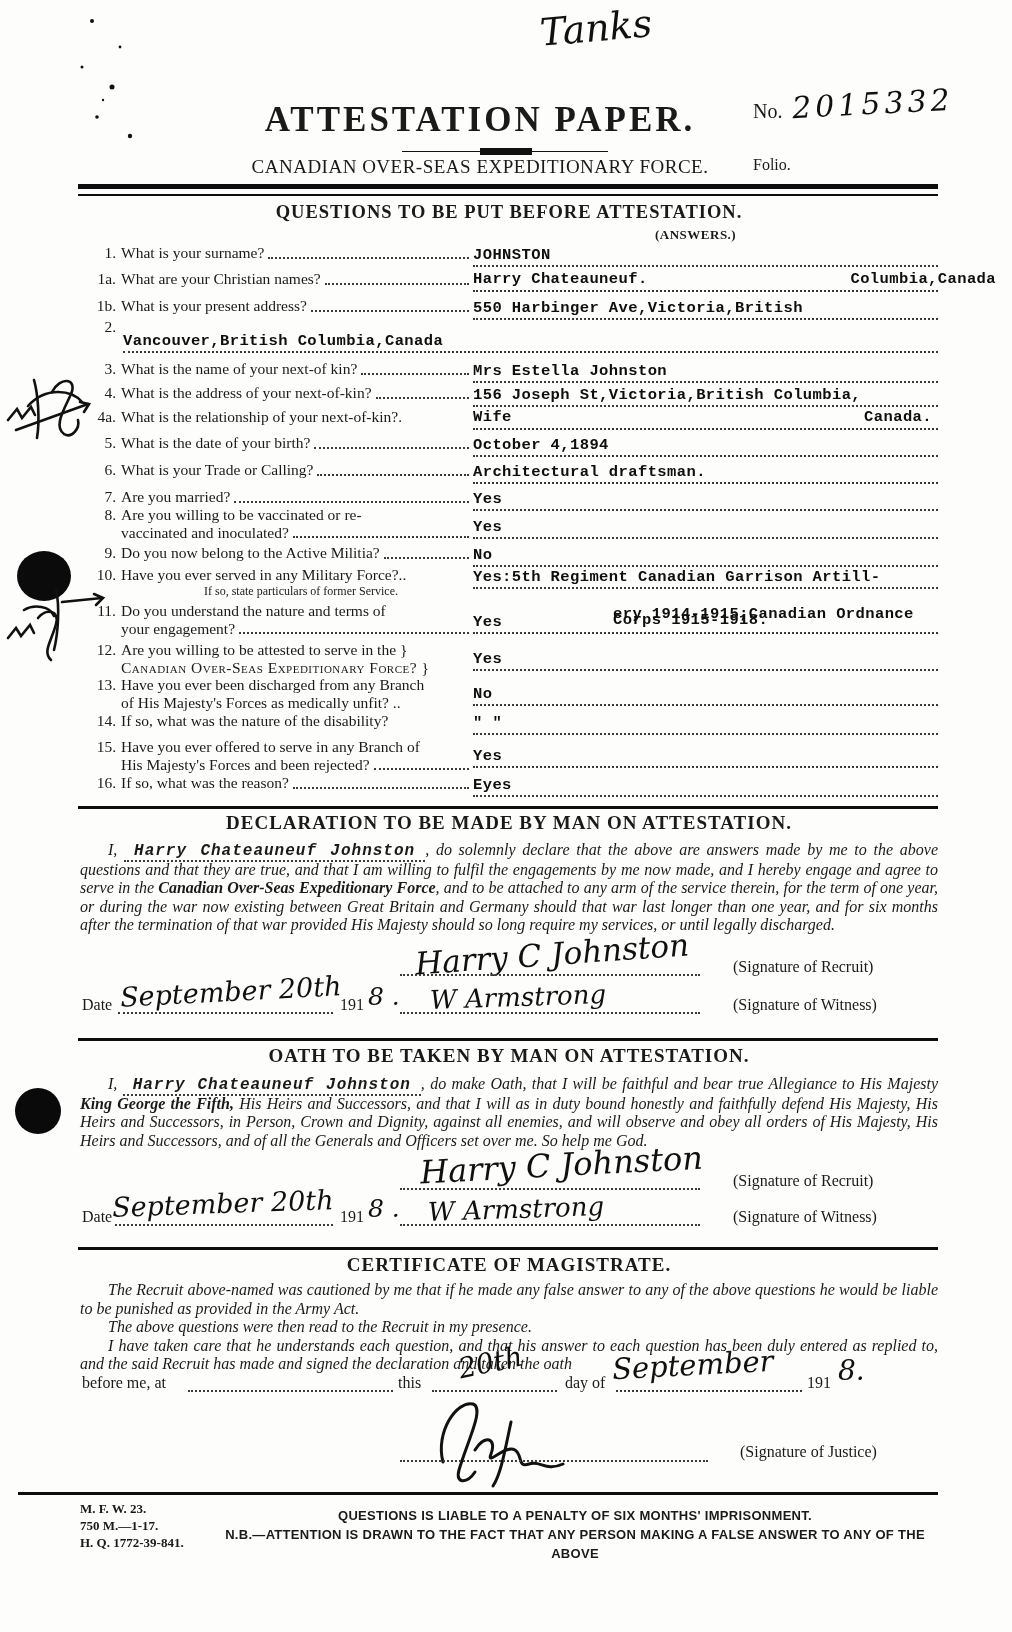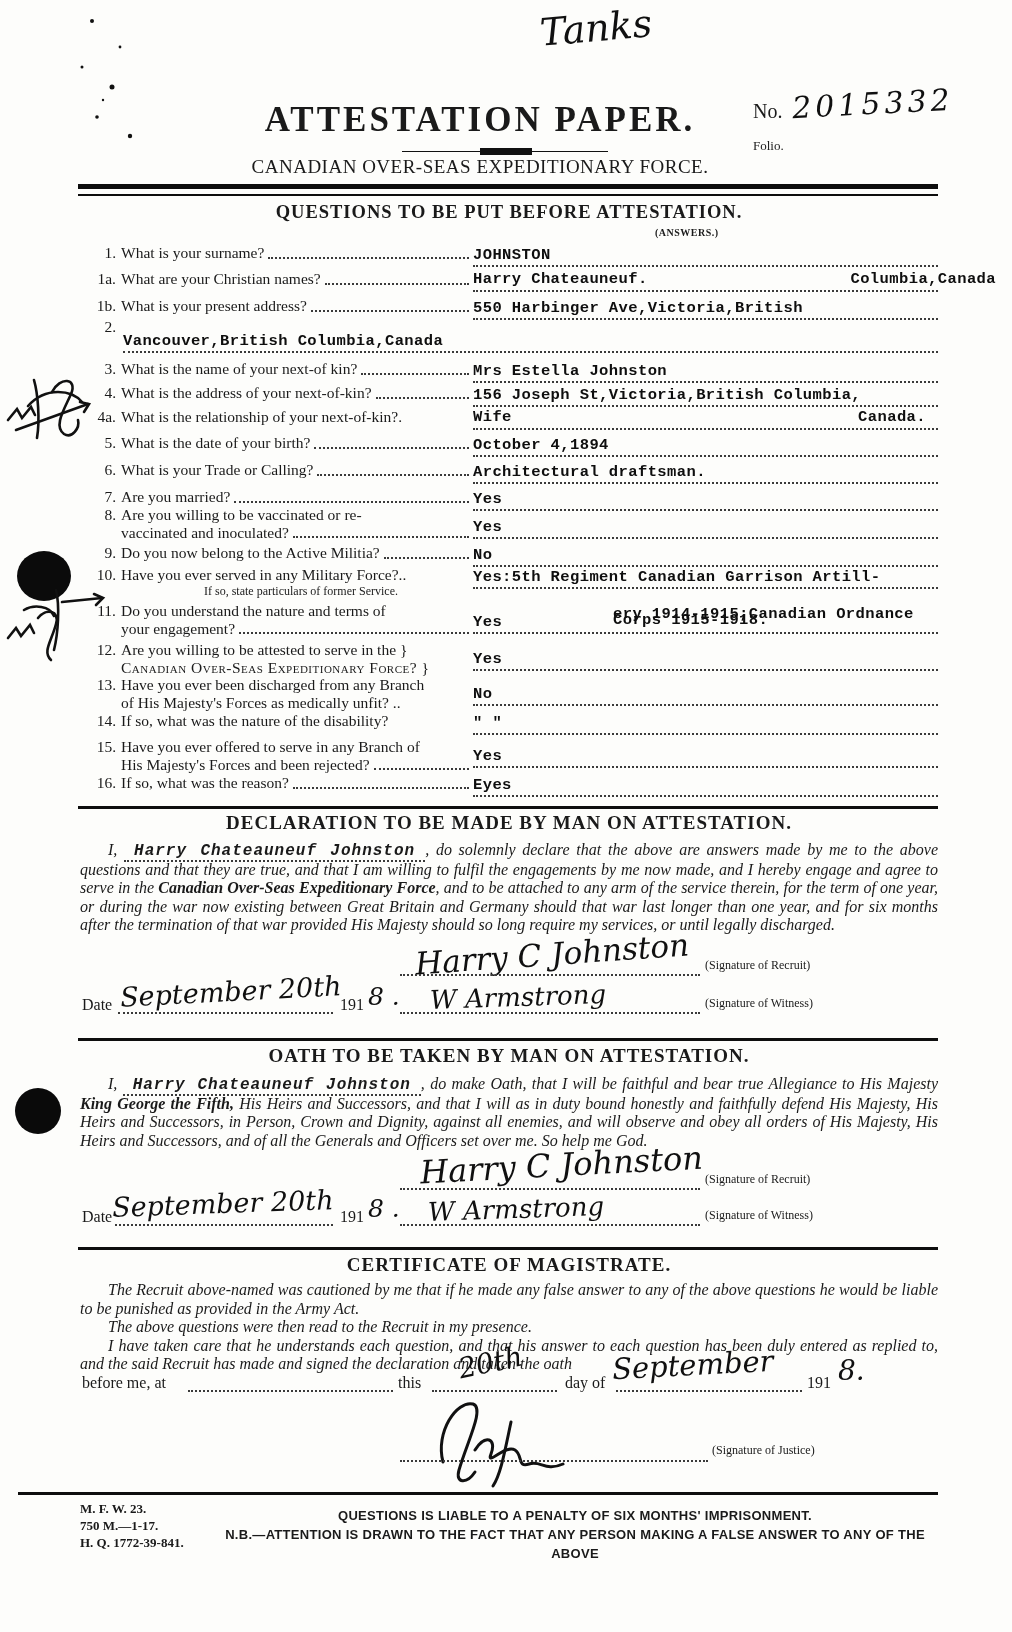--- a/index.html
+++ b/index.html
@@ -17,42 +17,42 @@
               font-size:35px;letter-spacing:3px;}
   .ornament{left:402px;top:148px;width:206px;height:8px;}
   .ornament .thin{position:absolute;top:3px;left:0;right:0;border-top:1px solid #111;}
   .ornament .thick{position:absolute;top:0;left:78px;width:52px;height:7px;background:#111;}
   .subtitle{left:90px;top:156px;width:780px;text-align:center;font-weight:400;font-size:19px;letter-spacing:0.5px;}
   .dbl-rule{left:78px;top:184px;width:860px;height:5px;border-top:5px solid #0d0d0d;border-bottom:2px solid #0d0d0d;}
   
   .qsec{left:80px;top:198px;width:858px;height:608px;}
   .qsec-title{position:absolute;top:4px;left:0;width:100%;text-align:center;font-weight:700;
               font-size:18.5px;letter-spacing:1px;}
-  .answers-label{position:absolute;top:29px;left:575px;font-weight:700;font-size:10px;letter-spacing:0.5px;}
+  .answers-label{position:absolute;top:29px;left:575px;font-weight:700;font-size:13px;letter-spacing:0.5px;}
   .qrow{position:absolute;left:0;width:100%;display:flex;align-items:flex-start;}
   .qnum{width:36px;flex:none;text-align:right;padding-right:5px;font-size:15.5px;line-height:17.5px;}
   .qtext{width:350px;flex:none;font-size:15.5px;line-height:17.5px;}
   .qline{display:flex;}
   .lead{flex:1;border-bottom:2px dotted #3a3a3a;margin:0 2px 3px 4px;min-width:12px;}
   .qnote{font-size:12px;line-height:14px;text-align:center;padding-left:10px;}
   .acell{flex:1;min-width:0;padding-left:2px;}
   .ans{position:relative;border-bottom:2px dotted #3a3a3a;min-height:20px;line-height:19px;white-space:nowrap;}
   .ans.nodots{border-bottom:none;}
   .ansflex{display:flex;justify-content:space-between;}
   .a2abs{position:absolute;left:140px;top:0;}
   .smallcaps{font-variant:small-caps;letter-spacing:0.5px;}
   .mt12{margin-top:12px;} .mt10{margin-top:10px;} .mt9{margin-top:9px;} .mt7{margin-top:7px;}
   
   .sec-title{position:absolute;width:858px;left:80px;text-align:center;font-weight:700;
              font-size:19px;letter-spacing:1px;}
   .para{position:absolute;left:80px;width:858px;text-align:justify;font-size:16px;line-height:18.6px;}
   .para p{margin:0;text-indent:28px;font-style:italic;}
   .fillname{font-family:"Liberation Mono","DejaVu Sans Mono",monospace;font-weight:700;
             border-bottom:2px dotted #3a3a3a;padding:0 10px;letter-spacing:1px;}
-  .siglabel{position:absolute;font-size:12px;}
+  .siglabel{position:absolute;font-size:16px;margin-left:28px;}
   .bold{font-weight:700;}
   
   .refs{position:absolute;left:80px;top:1500px;font-weight:700;font-size:13px;line-height:17px;}
   .nb{position:absolute;left:225px;top:1506px;width:700px;text-align:center;
       font-family:"Liberation Sans",sans-serif;font-weight:700;font-size:13px;line-height:19px;letter-spacing:0.3px;}
   .hole{position:absolute;background:#0a0a0a;border-radius:50%;}
   svg{position:absolute;overflow:visible;}
 </style>
 </head>
 <body>
@@ -73,21 +73,21 @@
 
   <div class="abs main-title">ATTESTATION PAPER.</div>
 
   <div class="abs ornament">
     <div class="thin"></div>
       <div class="thick"></div>
   </div>
 
   <span class="abs serif" style="left:753px;top:100px;font-size:20px;">No.</span>
   <span class="abs hw" style="left:792px;top:86px;font-size:30px;letter-spacing:4px;transform:rotate(-3deg);">2015332</span>
-  <span class="abs serif" style="left:753px;top:138px;font-size:13px;">Folio.</span>
+  <span class="abs serif" style="left:753px;top:156px;font-size:16px;">Folio.</span>
 
   <div class="abs subtitle">CANADIAN OVER-SEAS EXPEDITIONARY FORCE.</div>
   <div class="abs dbl-rule"></div>
 
   <div class="abs qsec">
     <div class="qsec-title">QUESTIONS TO BE PUT BEFORE ATTESTATION.</div>
     <span class="answers-label">(ANSWERS.)</span>
 
     <div class="qrow" style="top:46px">
       <span class="qnum">1.</span>
@@ -167,21 +167,21 @@
     <div class="qrow" style="top:210px">
       <span class="qnum">4a.</span>
       <div class="qtext">
           <div class="qline">
             <span>What is the relationship of your next-of-kin?.</span>
           </div>
         </div>
       <div class="acell">
           <div class="ans ansflex">
             <span class="typed">Wife</span>
-            <span class="typed" style="margin-right:12px">Canada.</span>
+            <span class="typed" style="margin-right:6px">Canada.</span>
           </div>
         </div>
     </div>
 
     <div class="qrow" style="top:236px">
       <span class="qnum">5.</span>
       <div class="qtext">
           <div class="qline">
             <span>What is the date of your birth?</span>
             <span class="lead"></span>

